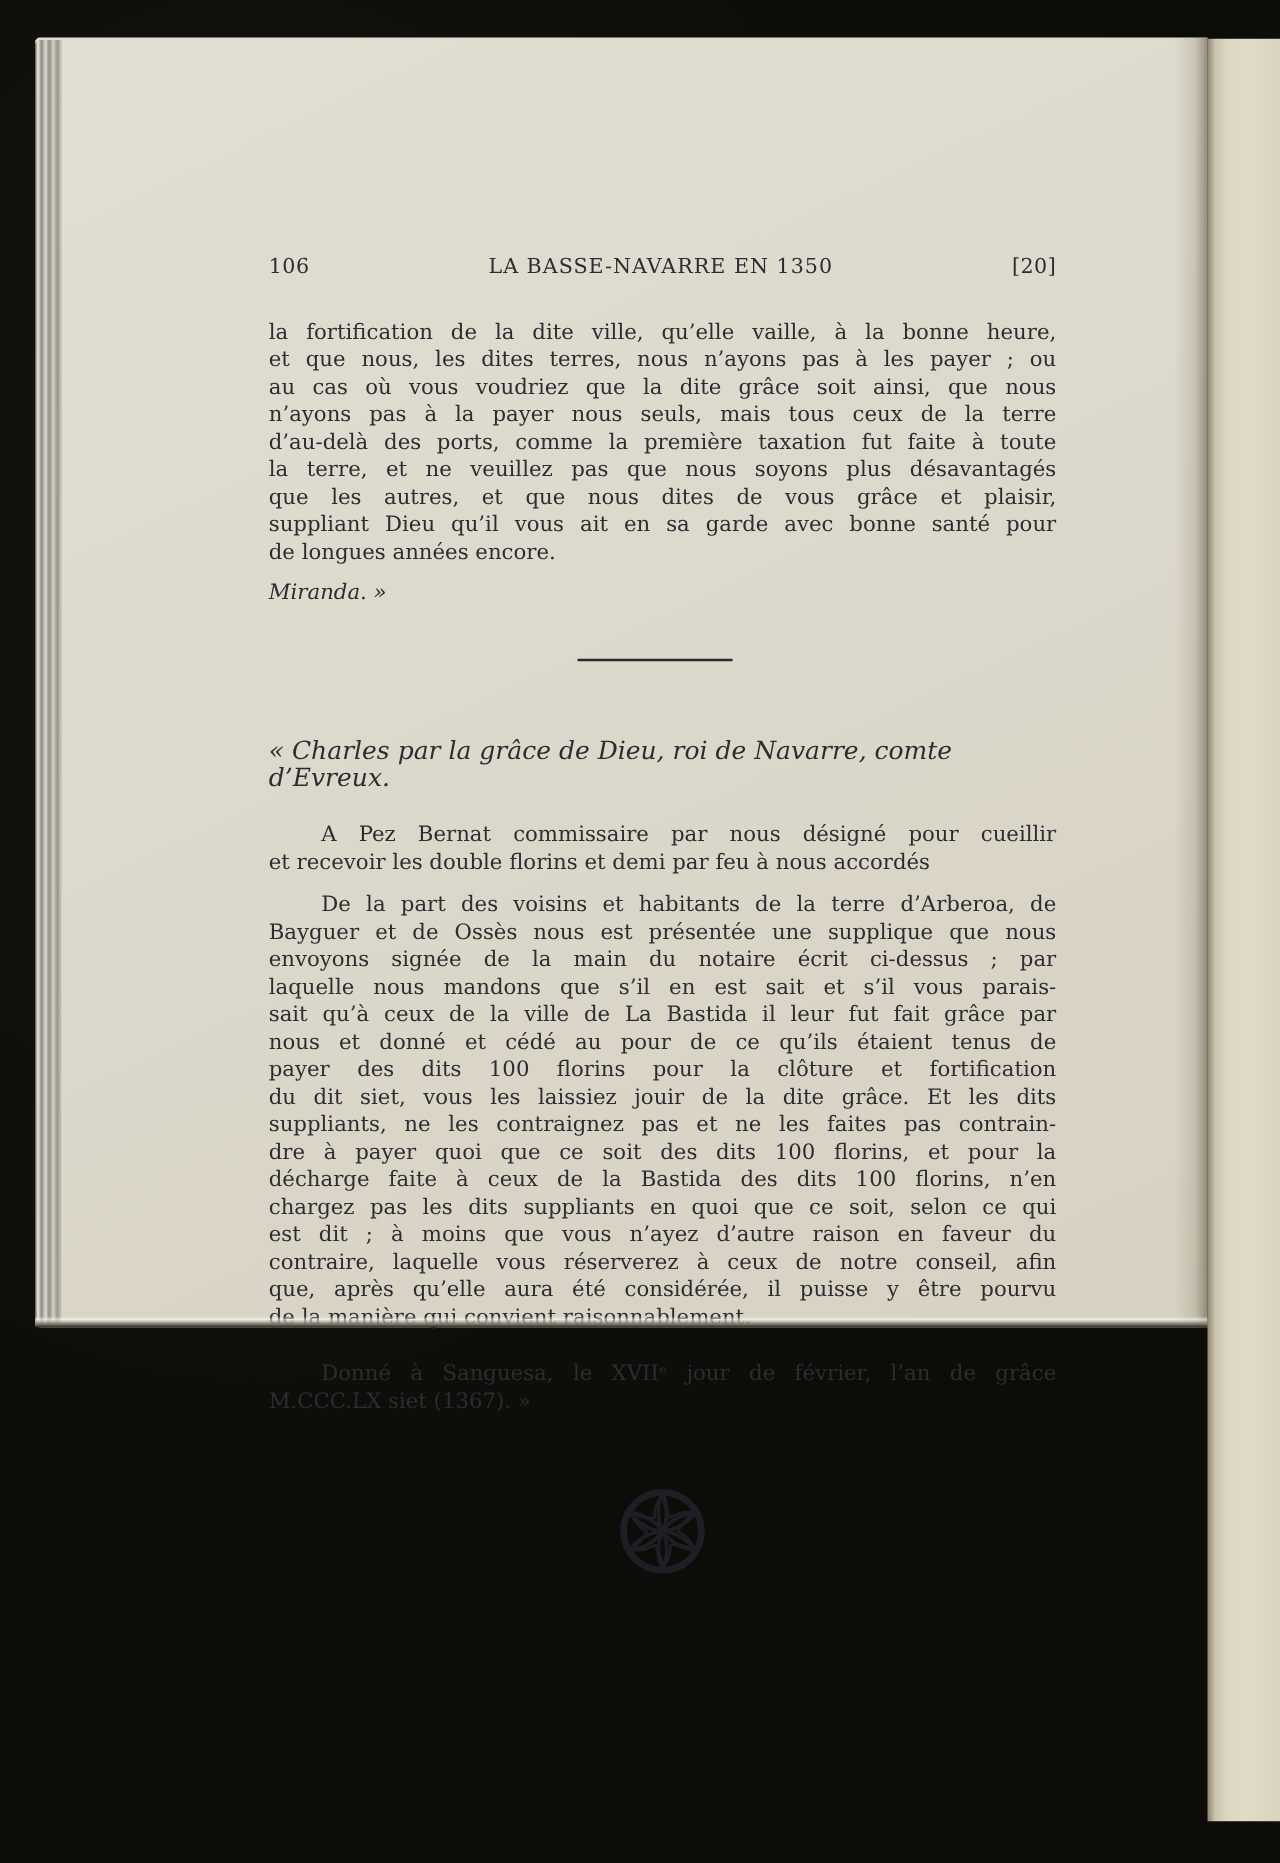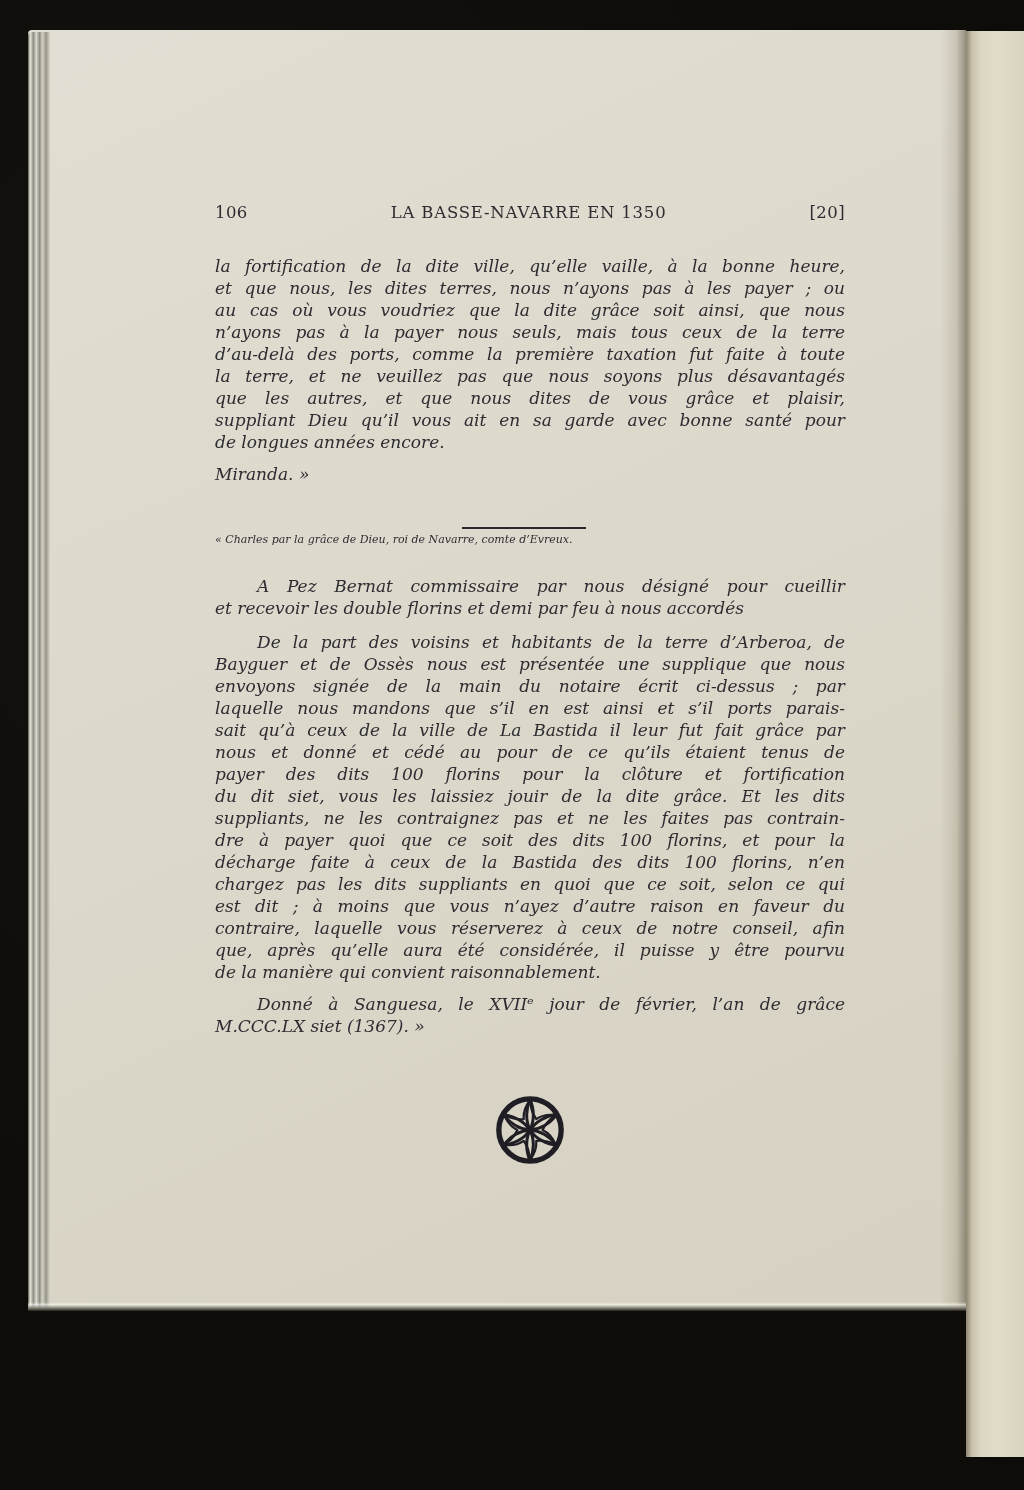--- a/index.html
+++ b/index.html
@@ -11,21 +11,21 @@
   .scene {
     position: absolute; inset: 0;
     width: 1024px; height: 1490px;
     background:
       radial-gradient(ellipse at 20% 30%, rgba(40,38,32,0.25), rgba(0,0,0,0) 60%),
       #0d0c09;
   }
   .book-page {
     position: absolute;
     left: 28px; top: 30px;
-    width: 938px; height: 1281px;
+    width: 938px; height: 1032px;
     background: linear-gradient(155deg, #e2ded3 0%, #dcd8cb 48%, #d6d1c1 100%);
     border-radius: 4px 0 0 4px;
   }
   .stacked-edges {
     position: absolute; left: 0; top: 2px; bottom: 2px; width: 22px;
     background: linear-gradient(90deg,
       #55534c 0%, #eceade 10%, #8f8c83 24%, #dcd9cd 38%,
       #918e85 52%, #d2cfc4 66%, #989589 82%, #dbd7cb 100%);
     border-radius: 4px 0 0 4px;
   }
@@ -49,39 +49,40 @@
     color: #2e2c31;
     font-family: "DejaVu Serif", serif;
   }
   .header-row {
     display: flex; justify-content: space-between; align-items: baseline;
     font-size: 16.5px; font-style: normal; letter-spacing: 0.4px;
     margin-bottom: 33px;
   }
   .running-title { letter-spacing: 0.8px; }
   .para {
-    font-style: italic; font-size: 17px; line-height: 22px;
+    font-size: 17px; line-height: 22px;
   }
   .para .line { text-align: justify; text-align-last: justify; }
   .para .line:last-child { text-align-last: left; }
   .para.indent .line:first-child { padding-left: 42px; }
   .signature {
     font-style: italic; font-size: 17px; line-height: 22px;
     margin-top: 10px; padding-right: 72px;
   }
   .divider {
     width: 124px; height: 2px; background: #2a2930;
     margin: 42px 0 0 247px;
   }
   .quote-heading {
-    font-style: italic; font-size: 11px; line-height: 22px;
+    margin-top: 60px;
+    font-style: italic; font-size: 20px; line-height: 22px;
   }
   .para.address  { margin-top: 24px; }
   .para.main     { margin-top: 12px; }
-  .para.dateline { margin-top: 10px; }
+  .para.dateline { margin-top: 23px; }
   .ornament {
     width: 74px; height: 74px;
     margin: 56px auto 0 auto;
   }
   .ornament svg { display: block; width: 74px; height: 74px; }
 </style>
 </head>
 <body>
 
 <div class="scene">
@@ -117,21 +118,21 @@
 
       <div class="para indent address">
           <div class="line">A Pez Bernat commissaire par nous désigné pour cueillir</div>
           <div class="line">et recevoir les double florins et demi par feu à nous accordés</div>
         </div>
 
       <div class="para indent main">
           <div class="line">De la part des voisins et habitants de la terre d’Arberoa, de</div>
           <div class="line">Bayguer et de Ossès nous est présentée une supplique que nous</div>
           <div class="line">envoyons signée de la main du notaire écrit ci-dessus ; par</div>
-          <div class="line">laquelle nous mandons que s’il en est ainsi et s’il ports parais-</div>
+          <div class="line">laquelle nous mandons que s’il en est sait et s’il vous parais-</div>
           <div class="line">sait qu’à ceux de la ville de La Bastida il leur fut fait grâce par</div>
           <div class="line">nous et donné et cédé au pour de ce qu’ils étaient tenus de</div>
           <div class="line">payer des dits 100 florins pour la clôture et fortification</div>
           <div class="line">du dit siet, vous les laissiez jouir de la dite grâce. Et les dits</div>
           <div class="line">suppliants, ne les contraignez pas et ne les faites pas contrain-</div>
           <div class="line">dre à payer quoi que ce soit des dits 100 florins, et pour la</div>
           <div class="line">décharge faite à ceux de la Bastida des dits 100 florins, n’en</div>
           <div class="line">chargez pas les dits suppliants en quoi que ce soit, selon ce qui</div>
           <div class="line">est dit ; à moins que vous n’ayez d’autre raison en faveur du</div>
           <div class="line">contraire, laquelle vous réserverez à ceux de notre conseil, afin</div>

